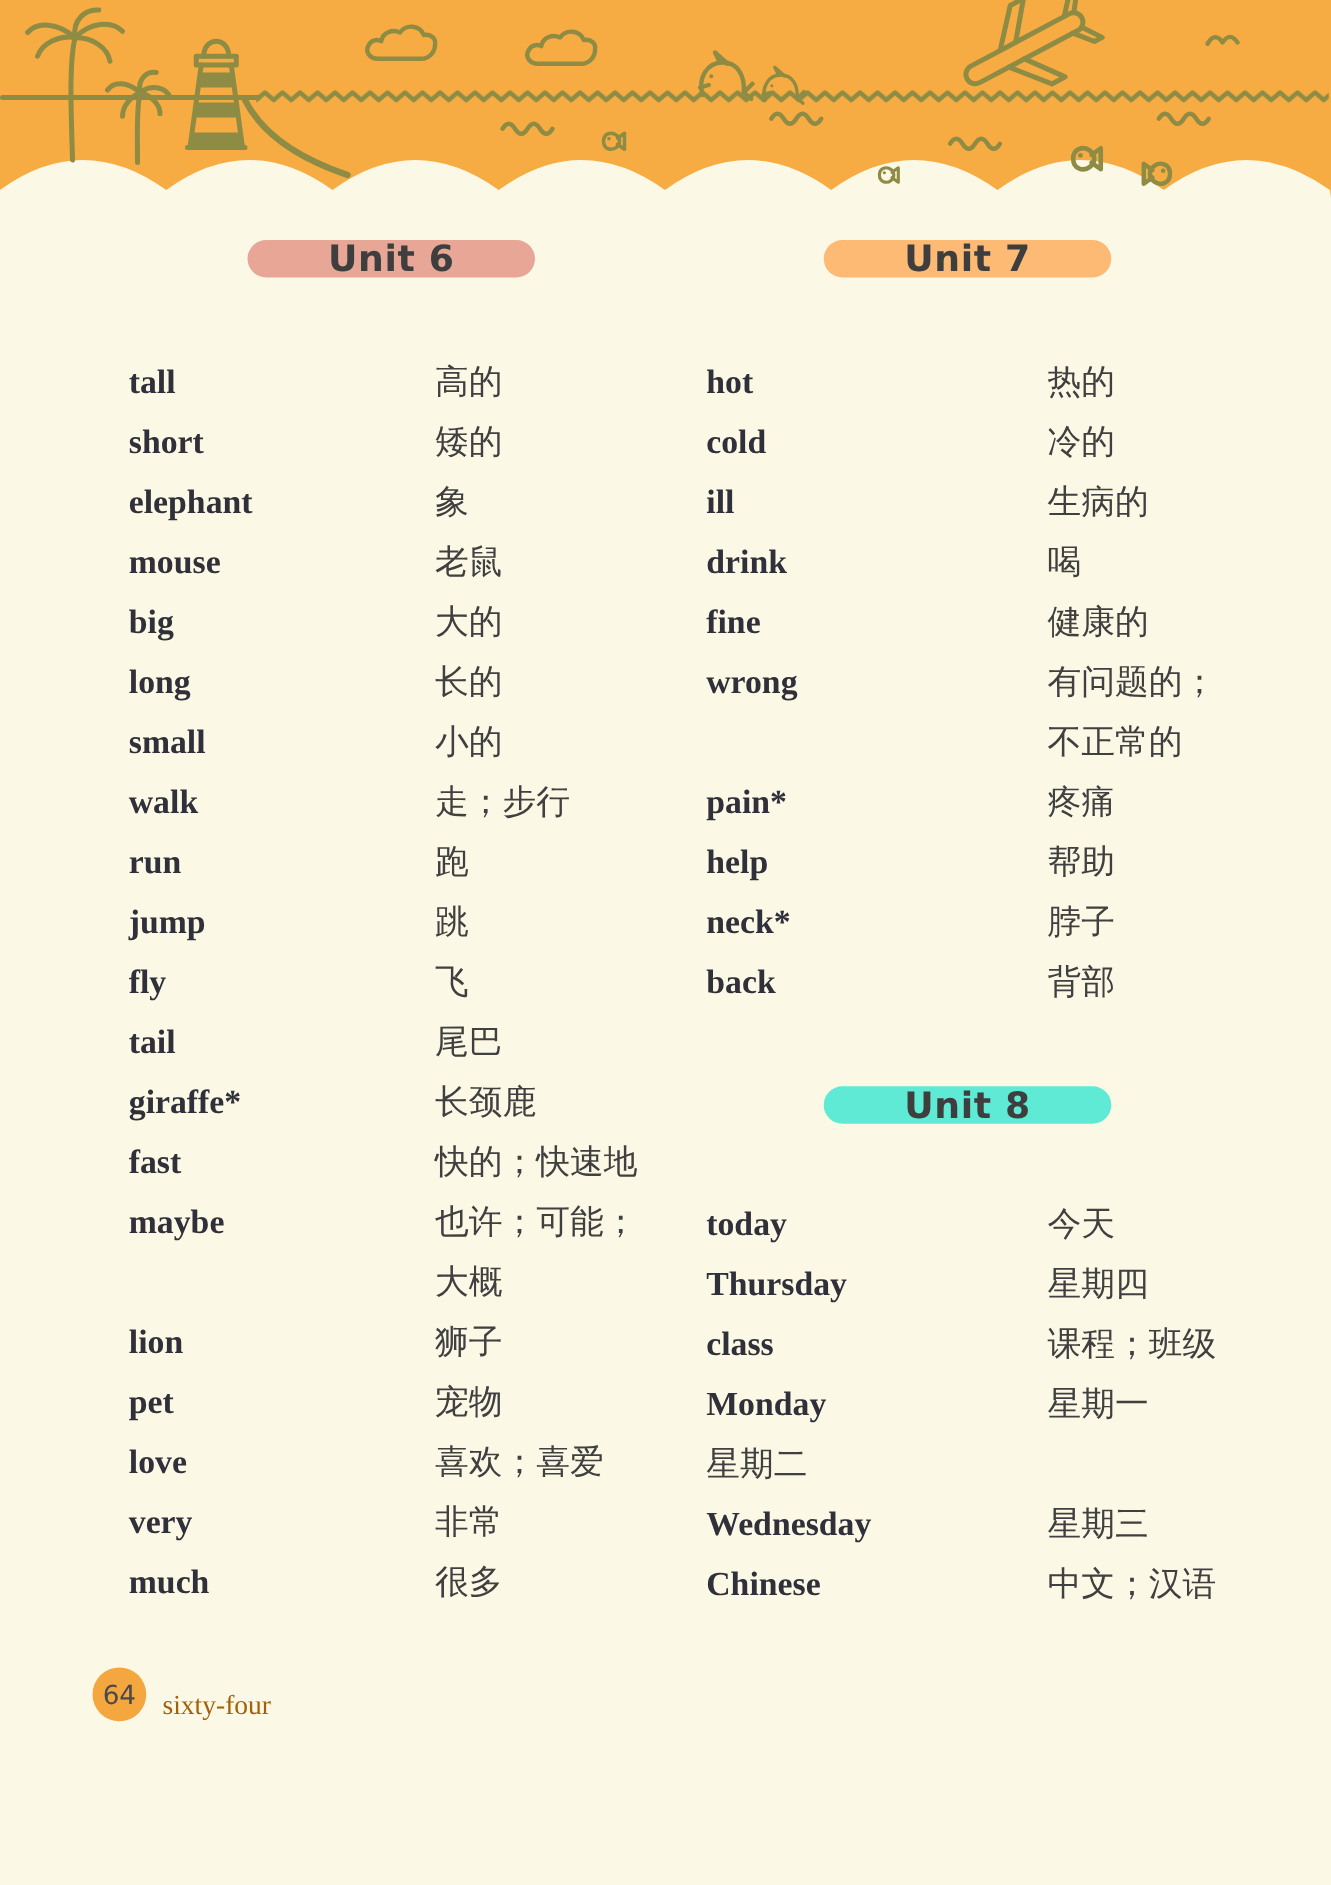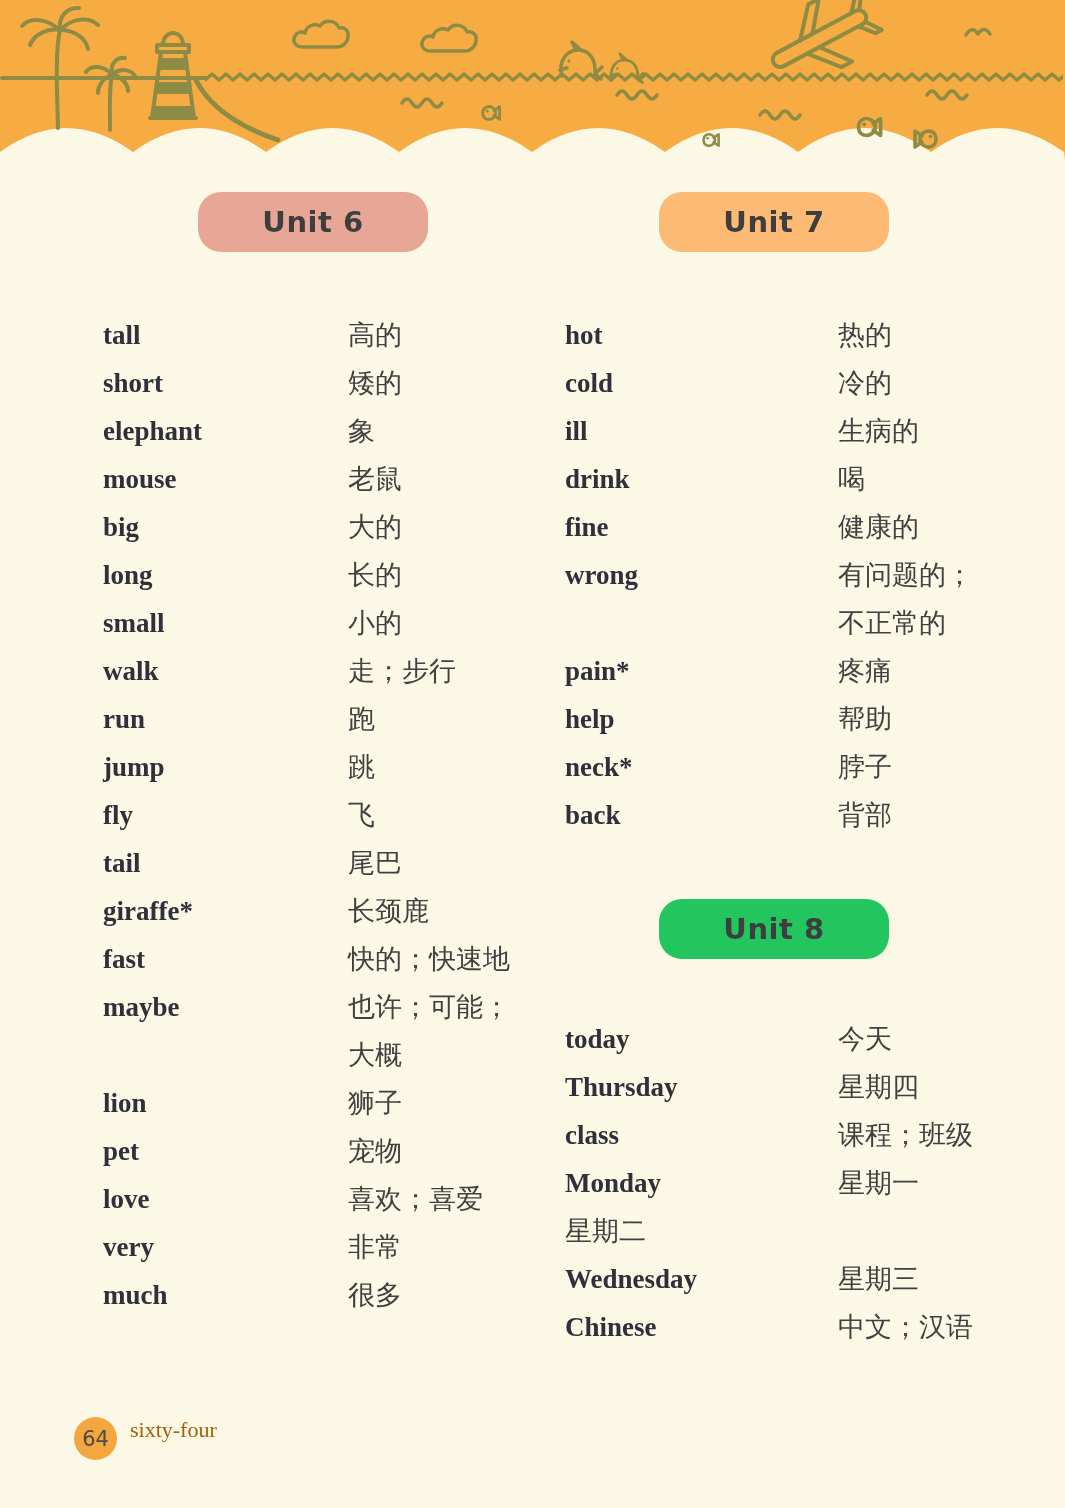--- a/index.html
+++ b/index.html
@@ -8,42 +8,42 @@
     width:1065px;height:1508px;
     background:#FCF8E6;
     overflow:hidden;
     font-family:"Liberation Serif","DejaVu Serif",serif;
   }
   .header-svg{display:block;width:1065px;height:160px;}
   .content{display:flex;padding-left:103px;}
   .col-left{width:462px;}
   .col-right{width:500px;}
   .badge{
-    width:230px;height:60px;border-radius:23px;
+    width:230px;height:30px;border-radius:23px;
     display:flex;align-items:center;justify-content:center;
     font-family:"DejaVu Sans","Liberation Sans",sans-serif;
     font-weight:bold;font-size:29px;color:#3E3E3E;letter-spacing:.5px;
   }
   .col-left .badge{margin:32px 0 59px 95px;}
   .col-right .badge{margin:32px 0 59px 94px;}
   .col-right .badge-late{margin:60px 0 56px 94px;}
   .row{display:flex;height:48px;line-height:48px;}
   .en{
     font-weight:bold;font-size:27px;color:#30303A;
     font-family:"Liberation Serif","DejaVu Serif",serif;
   }
   .col-left .en{width:245px;}
   .col-right .en{width:273px;}
   .cn{
     font-size:27px;color:#404040;font-weight:500;
     font-family:"Liberation Serif","DejaVu Serif",serif;
   }
   .footer{
-    position:absolute;left:74px;top:1417px;
-    display:flex;align-items:flex-start;gap:13px;
+    position:absolute;left:74px;top:1334px;
+    display:flex;align-items:flex-end;gap:13px;
   }
   .page-circle{
     width:43px;height:43px;border-radius:50%;
     display:flex;align-items:center;justify-content:center;
     font-family:"DejaVu Sans","Liberation Sans",sans-serif;
     font-size:21px;color:#4A4A4A;
   }
   .page-word{font-size:22px;color:#a16207;}
 </style>
 </head>
@@ -314,21 +314,21 @@
               <span class="cn">脖子</span>
             </div>
 
             <div class="row">
               <span class="en">back</span>
               <span class="cn">背部</span>
             </div>
           </div>
       </section>
       <section>
-        <div class="badge badge-late" style="background: #22c55e;">Unit 8</div>
+        <div class="badge badge-late" style="background: #5eead4;">Unit 8</div>
         <div class="rows">
 
             <div class="row">
               <span class="en">today</span>
               <span class="cn">今天</span>
             </div>
 
             <div class="row">
               <span class="en">Thursday</span>
               <span class="cn">星期四</span>

